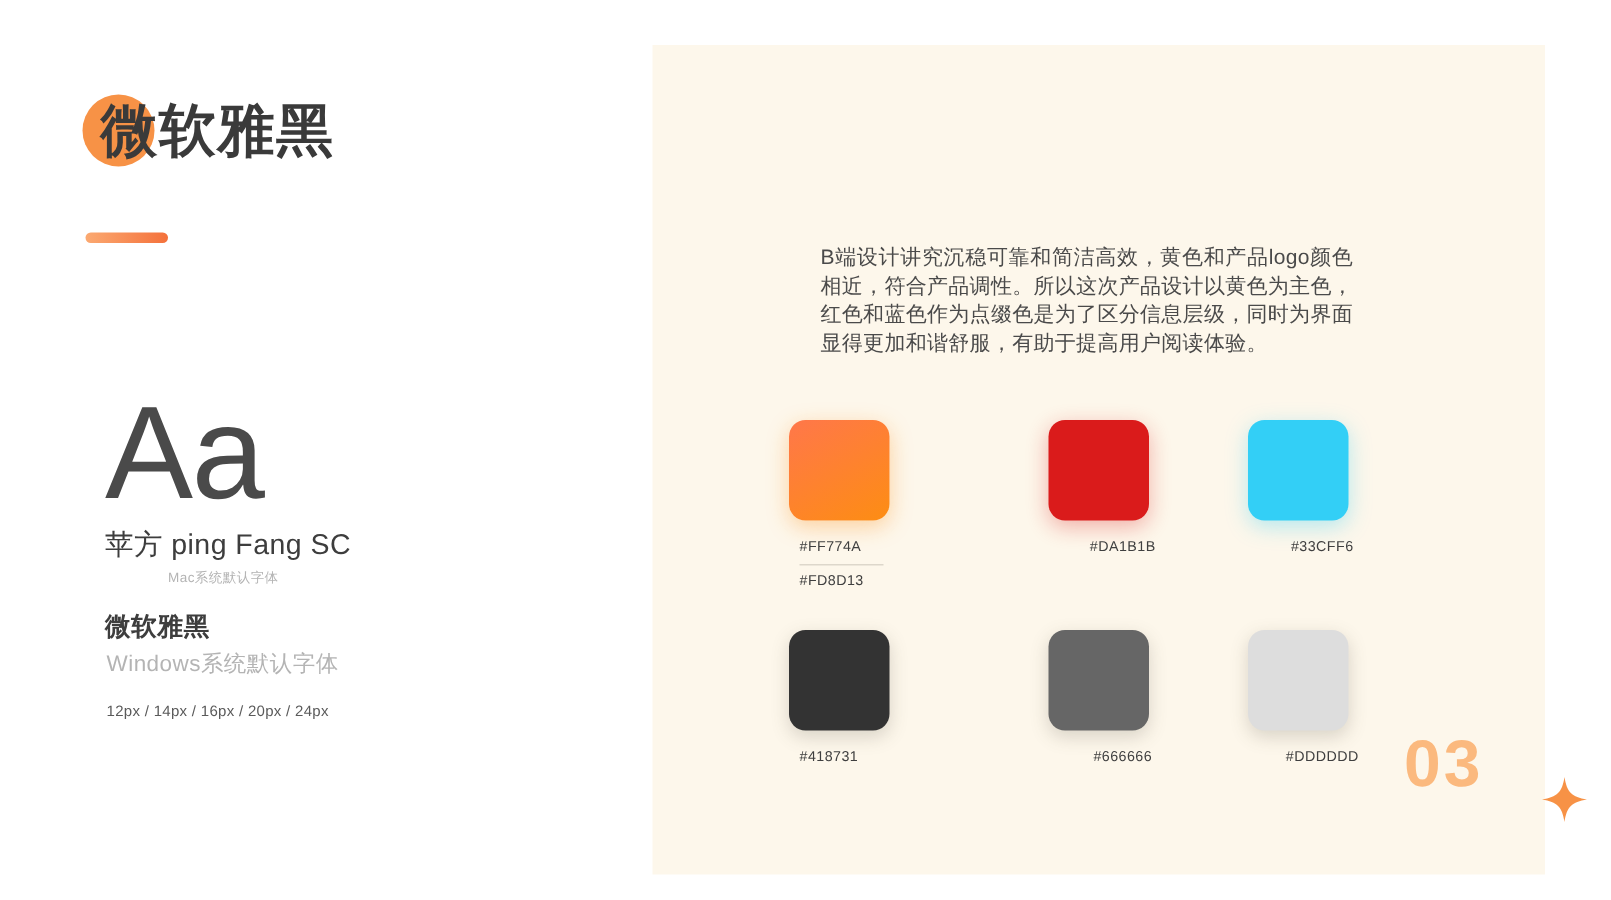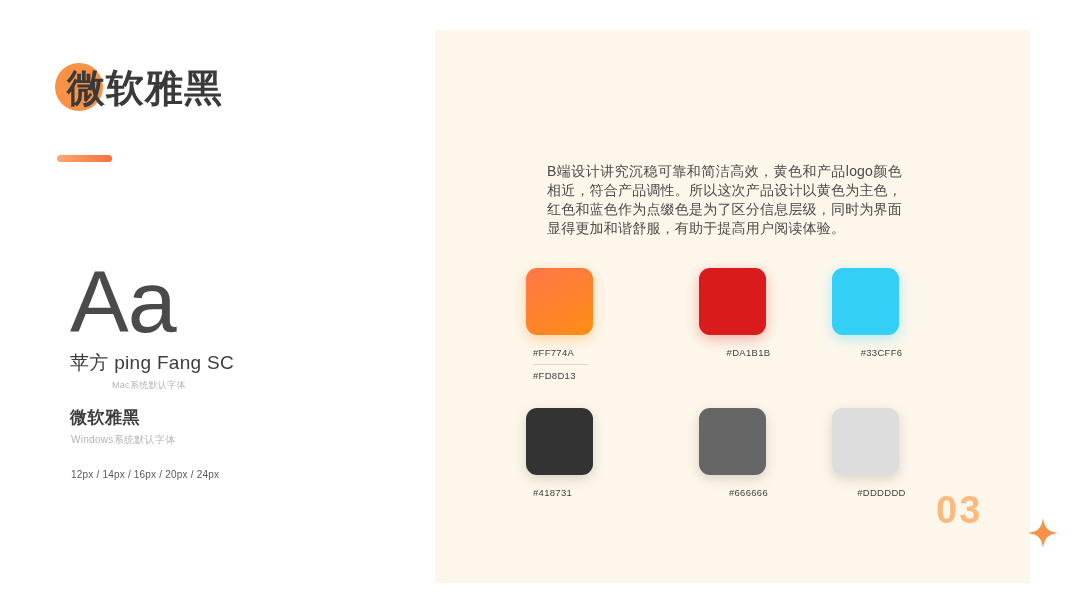--- a/index.html
+++ b/index.html
@@ -97,21 +97,21 @@
     font-size: 17px;
     font-weight: bold;
     color: #3d3d3d;
     letter-spacing: 0.5px;
     text-align: center;
   }
   #font-secondary-desc {
     position: absolute;
     left: 71px;
     top: 433px;
-    font-size: 10px;
+    font-size: 15px;
     color: #b4b4b4;
     letter-spacing: 0.3px;
   }
 
   #font-sizes {
     position: absolute;
     left: 71px;
     top: 469px;
     font-size: 10px;
     color: #5a5a5a;
@@ -146,21 +146,21 @@
     left: 91px;
     top: 238px;
     width: 420px;
   }
   .swatch-row {
     position: relative;
     height: 140px;
   }
   .swatch-cell {
     position: absolute;
-    top: 0;
+    top: 12px;
     width: 137px;
   }
   .swatch-cell.col-0 { left: 0px; }
   .swatch-cell.col-1 { left: 141px; }
   .swatch-cell.col-2 { left: 274px; }
 
   .swatch-chip {
     width: 67px;
     height: 67px;
     border-radius: 11px;
@@ -183,21 +183,21 @@
     height: 1px;
     background: #ddd7cb;
     margin: 6px 0 5px 0;
   }
 
   
   #section-number {
     position: absolute;
     left: 936px;
     top: 484px;
-    font-size: 38px;
+    font-size: 44px;
     font-weight: bold;
     color: #FBB97E;
     letter-spacing: 2px;
     line-height: 52px;
   }
 
   #sparkle-icon {
     position: absolute;
     left: 1027px;
     top: 517px;

